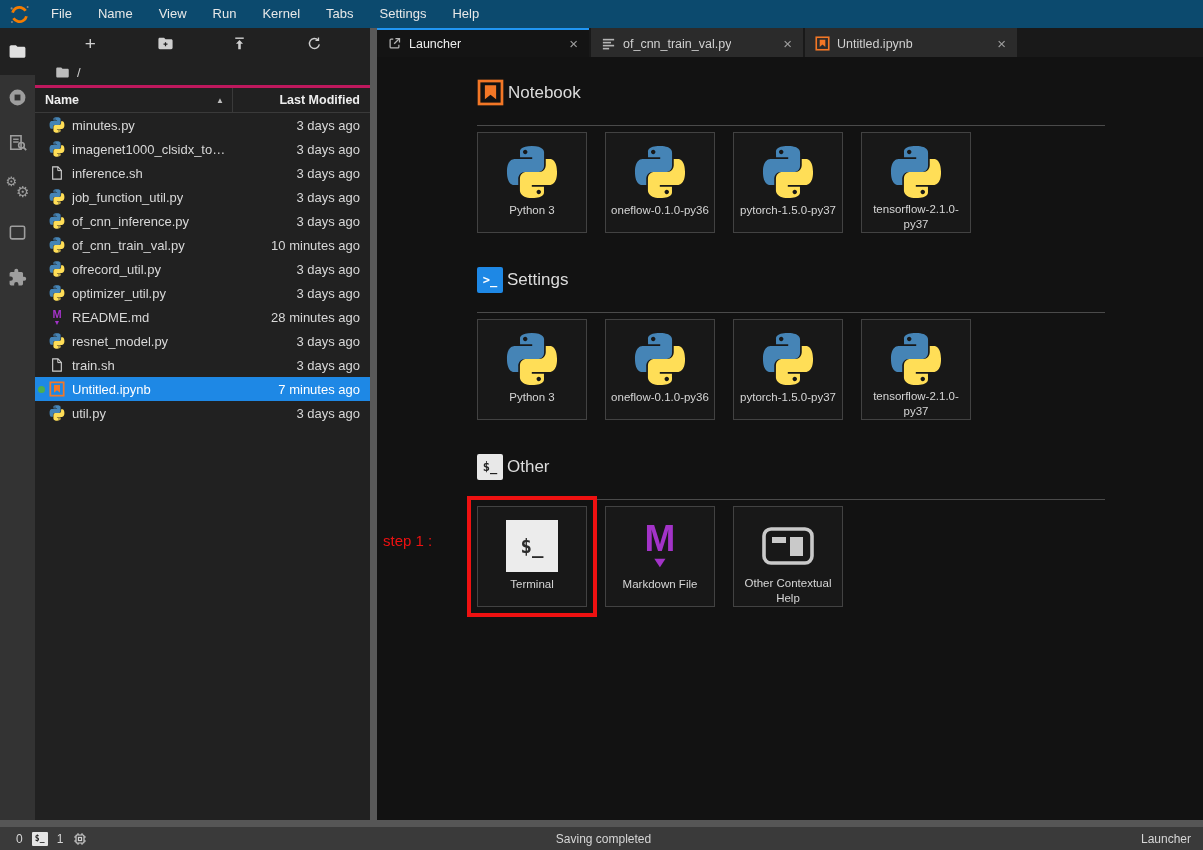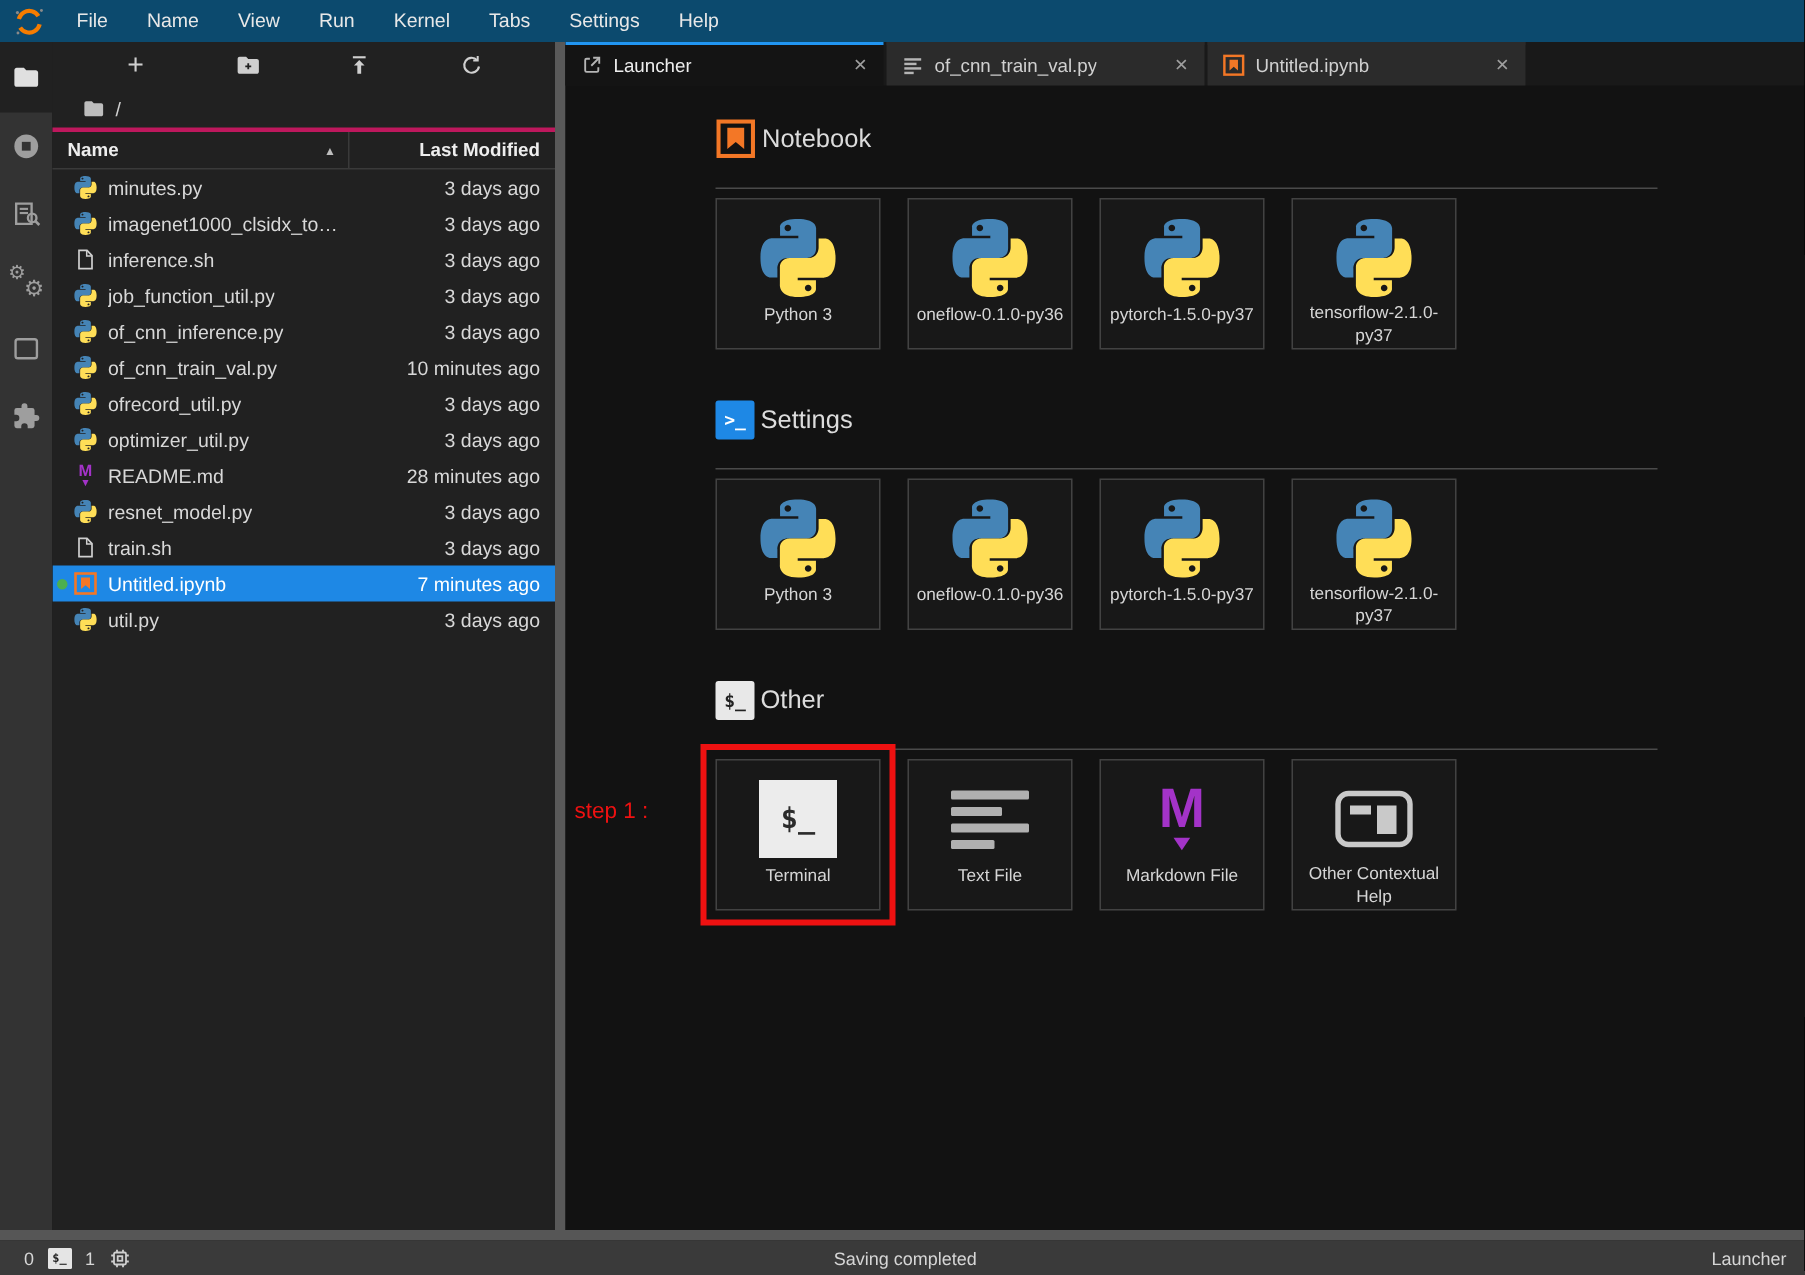--- a/index.html
+++ b/index.html
@@ -454,31 +454,20 @@
             <div class="cards">
               <div class="card highlighted">
                 <span class="card-icon">
                   <span class="term-big">$_</span>
                 </span>
                 <span class="card-label">Terminal</span>
               </div>
               <span class="annotation">step 1 :</span>
               <div class="card">
                 <span class="card-icon">
-                  <span class="lines-big">
-                    <b style="width:100%"></b>
-                    <b style="width:66%"></b>
-                    <b style="width:100%"></b>
-                    <b style="width:55%"></b>
-                  </span>
-                </span>
-                <span class="card-label">Text File</span>
-              </div>
-              <div class="card">
-                <span class="card-icon">
                   <span class="mdbig">
                     <b>M</b>
                     <i>▼</i>
                   </span>
                 </span>
                 <span class="card-label">Markdown File</span>
               </div>
               <div class="card">
                 <span class="card-icon">
                   <svg class="chelp-big" viewBox="0 0 56 48">

